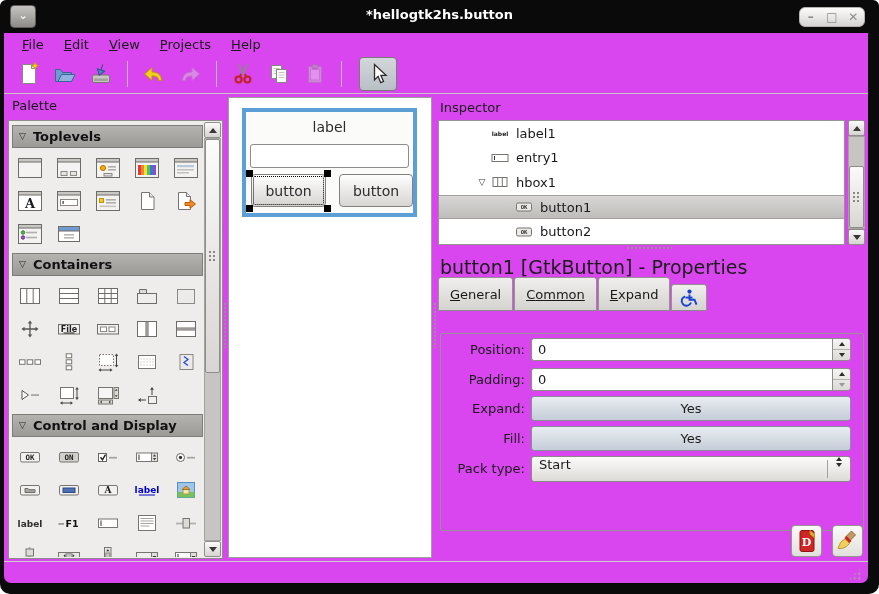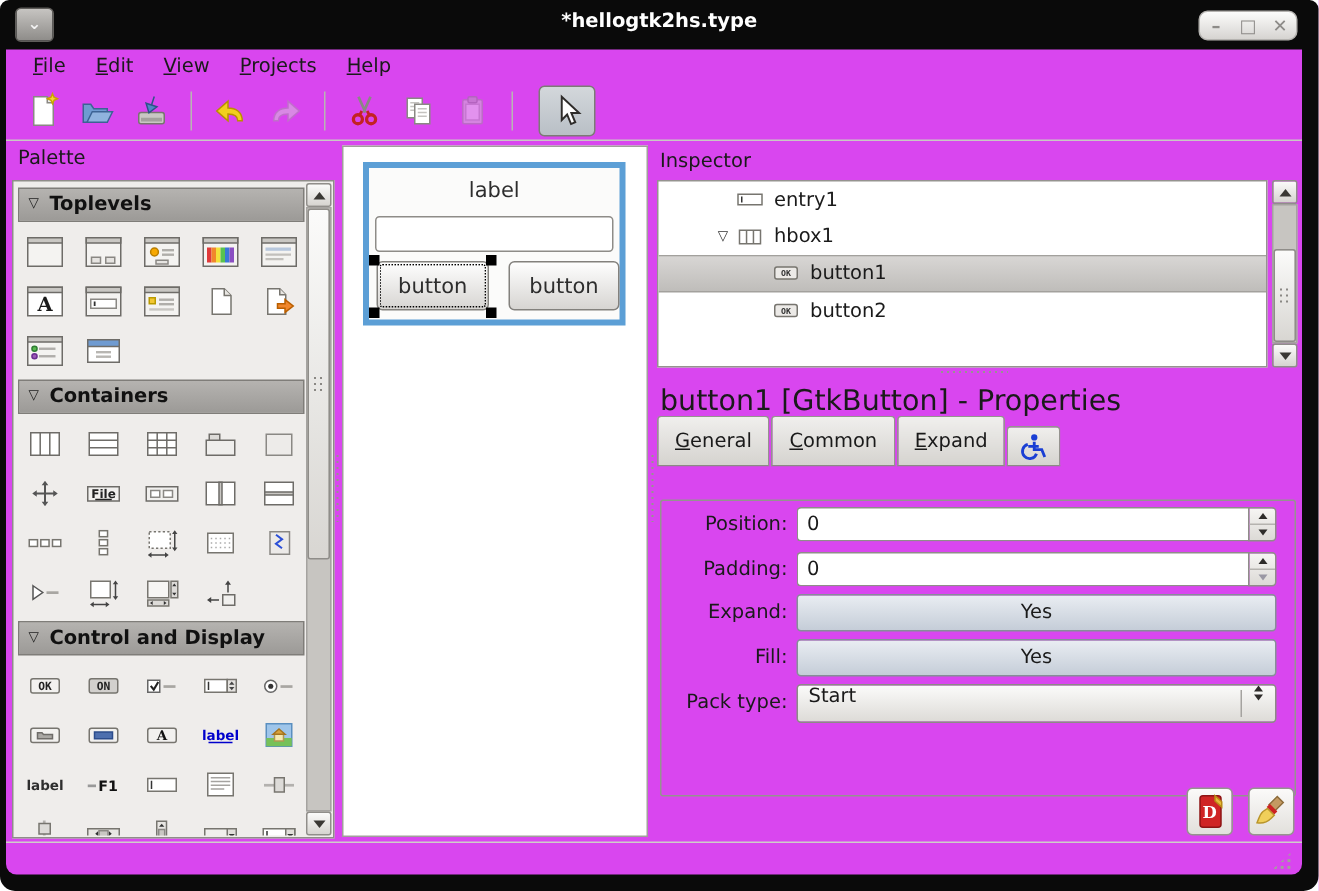--- a/index.html
+++ b/index.html
@@ -91,21 +91,21 @@
   
   .statusbar{position:absolute;left:0;top:528px;width:864px;height:22px;border-top:1px solid #cfcdc9}
   .resize-grip{position:absolute;right:6px;top:5px;width:14px;height:13px;background-image:radial-gradient(#a3a19c 32%,transparent 36%);background-size:4.5px 4.5px;clip-path:polygon(100% 0,100% 100%,0 100%)}
 </style>
 </head>
 <body>
 
 <div class="window">
   <div class="titlebar">
     <div class="winmenu">⌄</div>
-    <div class="win-title">*hellogtk2hs.type</div>
+    <div class="win-title">*hellogtk2hs.button</div>
     <div class="wincontrols">
       <span class="wc">–</span>
       <span class="wc">□</span>
       <span class="wc">✕</span>
     </div>
   </div>
 
   <div class="content">
     <div class="menubar" id="menubar">
         <div class="menu-item mnemonic">File</div>
@@ -706,20 +706,29 @@
     </div>
 
     <div class="vgrip" style="left:429px;top:269px;height:46px"></div>
 
     <div class="side-label" style="left:436px;top:67px">Inspector</div>
     <div class="tree" id="tree">
         <div class="trow">
           <span style="display: inline-block; width: 52px;"></span>
           <span class="icon ticon">
             <svg width="18" height="12" viewBox="0 0 18 12" xmlns="http://www.w3.org/2000/svg">
+              <text x="9" y="8.8" text-anchor="middle" font-size="6" font-weight="bold" fill="#222" font-family="DejaVu Sans, sans-serif">label</text>
+            </svg>
+          </span>
+          <span>label1</span>
+        </div>
+        <div class="trow">
+          <span style="display: inline-block; width: 52px;"></span>
+          <span class="icon ticon">
+            <svg width="18" height="12" viewBox="0 0 18 12" xmlns="http://www.w3.org/2000/svg">
               <rect x="1" y="2.5" width="16" height="7" fill="#fff" stroke="#77756f"></rect>
               <rect x="3" y="4" width="1" height="4" fill="#333"></rect>
             </svg>
           </span>
           <span>entry1</span>
         </div>
         <div class="trow">
           <span style="display: inline-block; width: 34px;"></span>
           <span class="texp">▽</span>
           <span class="icon ticon">
@@ -765,21 +774,21 @@
         </div>
     </div>
     <div class="hgrip" style="left:622px;top:213px;width:46px"></div>
 
     <div class="prop-header">button1 [GtkButton] - Properties</div>
     <div class="tabstrip" id="tabstrip">
         <div class="tab">
           <span class="mnemonic" style="display: inline-block;">General</span>
         </div>
         <div class="tab">
-          <span class="mnemonic" style="display: inline-block;">Common</span>
+          <span class="mnemonic" style="display: inline-block; text-decoration: underline;">Common</span>
         </div>
         <div class="tab">
           <span class="mnemonic" style="display: inline-block;">Expand</span>
         </div>
         <div class="tab iconic">
           <span class="icon">
             <svg width="20" height="20" viewBox="0 0 20 20" xmlns="http://www.w3.org/2000/svg">
               <circle cx="10.5" cy="3.6" r="2.1" fill="#1a3fd4"></circle>
               <path d="M10.5 6.5 v5.2 h5 l2 5" fill="none" stroke="#1a3fd4" stroke-width="1.9"></path>
               <path d="M6.5 9.6 h7" stroke="#1a3fd4" stroke-width="1.9" fill="none"></path>

